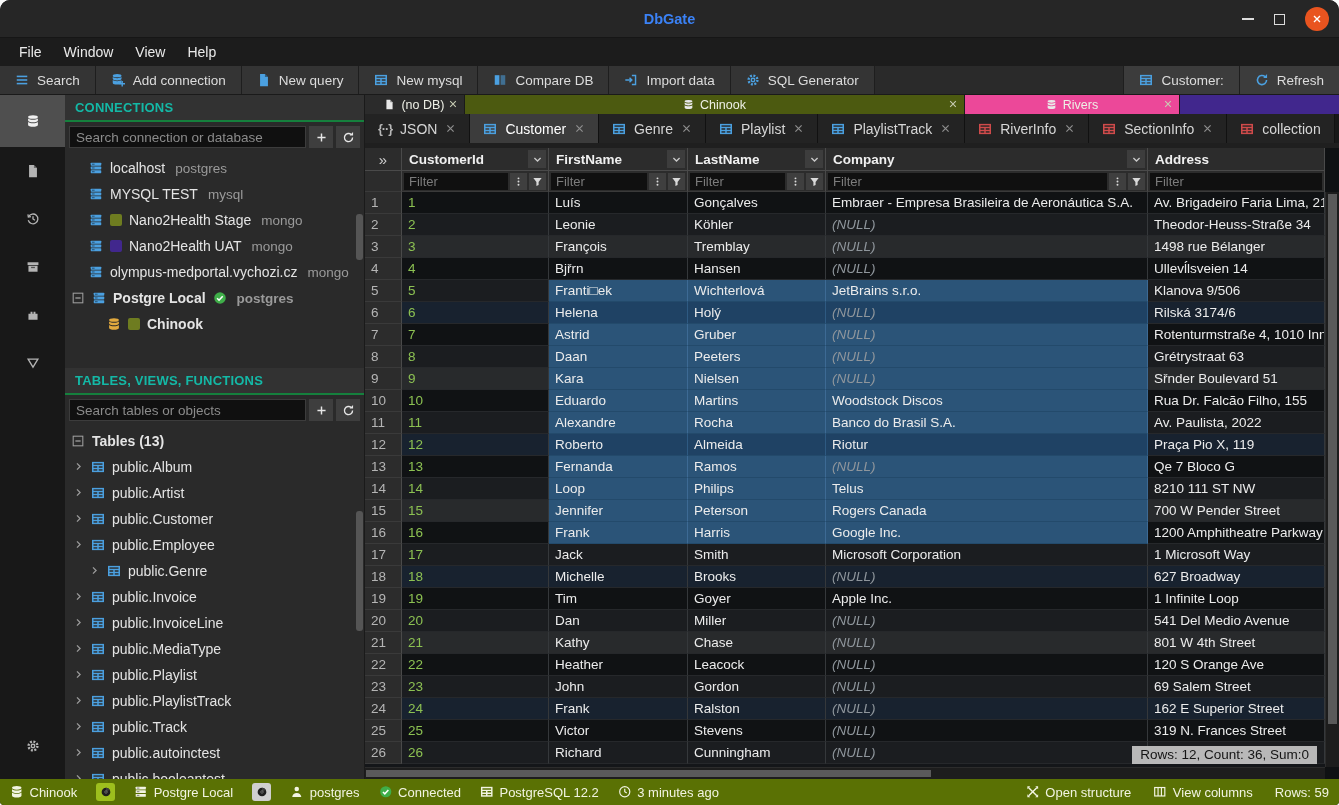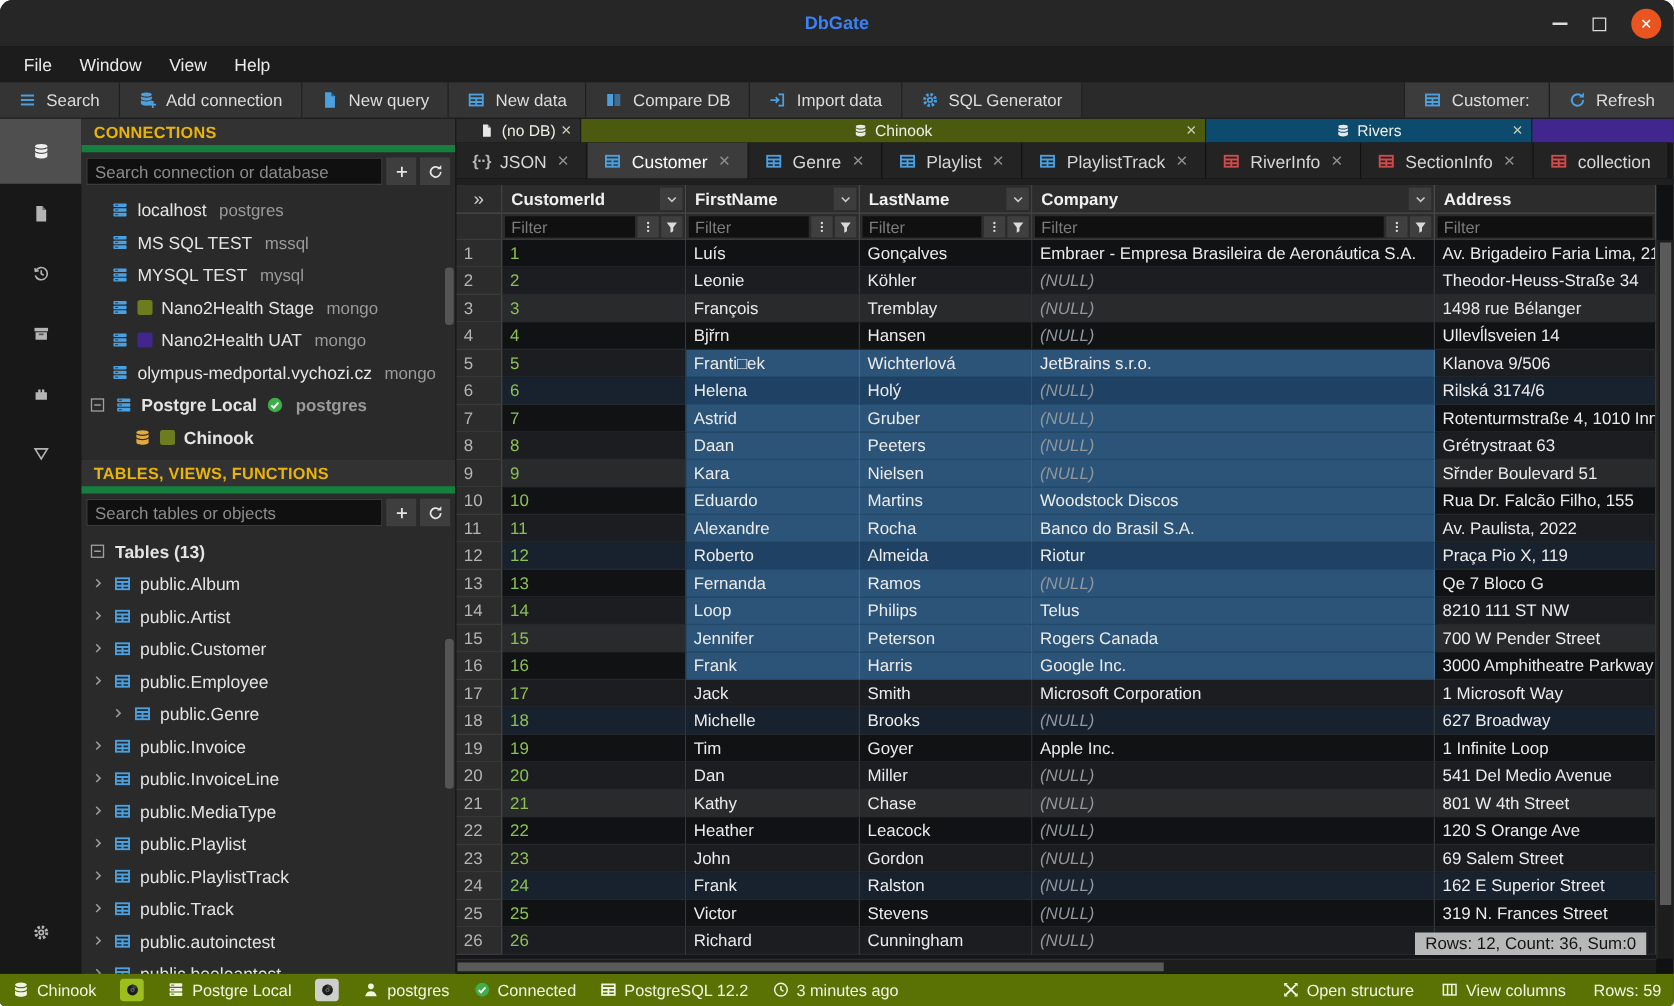--- a/index.html
+++ b/index.html
@@ -30,21 +30,21 @@
 
   
   .activitybar { width:65px; background:#181818; position:relative; flex:0 0 auto; }
   .act-item { height:48px; display:flex; align-items:center; justify-content:center; color:#b4b4b4; }
   .act-item.active { background:#4f4f4f; color:#f0f0f0; height:52px; }
   .act-item svg, .act-bottom svg { width:30px; height:30px; }
   .act-bottom { position:absolute; bottom:26px; left:0; width:65px; display:flex; justify-content:center; color:#b4b4b4; }
 
   
   .leftpanel { width:300px; background:#2a2a2a; display:flex; flex-direction:column; flex:0 0 auto; border-right:1px solid #1a1a1a; overflow:hidden; }
-  .panel-header { height:27px; background:#323232; border-bottom:6px solid #15803d; color:#eab308; font-weight:bold; font-size:13px; display:flex; align-items:center; padding-left:10px; flex:0 0 auto; letter-spacing:.2px;}
+  .panel-header { height:27px; background:#323232; border-bottom:2px solid #15803d; color:#14b8a6; font-weight:bold; font-size:13px; display:flex; align-items:center; padding-left:10px; flex:0 0 auto; letter-spacing:.2px;}
   .search-row { height:30px; display:flex; align-items:center; padding:4px 4px 4px 4px; gap:3px; flex:0 0 auto; background:#2a2a2a;}
   .search-row input { flex:1; height:22px; background:#101010; border:1px solid #3c3c3c; color:#cfcfcf; font-size:13.5px; padding:0 6px; font-family:inherit; }
   .search-row input::placeholder { color:#8b8b8b; }
   .mini-btn { width:24px; height:22px; background:#3e3e3e; color:#e6e6e6; display:flex; align-items:center; justify-content:center; }
   .mini-btn svg { width:13px; height:13px; }
   .conn-list { height:216px; overflow:hidden; position:relative; padding-top:3px; flex:0 0 auto; }
   .tree-list { flex:1; overflow:hidden; position:relative; padding-top:3px; }
   .tree-item { height:26px; display:flex; align-items:center; color:#e4e4e4; font-size:14px; padding-left:24px; white-space:nowrap; gap:7px; }
   .tree-item .typ { color:#9a9a9a; font-size:13.5px; margin-left:3px; }
   .tree-item.bold { font-weight:bold; }
@@ -171,21 +171,21 @@
       </div>
       <div class="tool-btn">
         <span class="ic ">
           <svg viewBox="0 0 16 16">
             <g stroke="currentColor" stroke-width="1.7" fill="none">
               <rect x="2" y="3" width="12" height="10"></rect>
               <path d="M2 6.4h12M8 6.4V13M2 9.8h12"></path>
             </g>
           </svg>
         </span>
-        <span>New data</span>
+        <span>New mysql</span>
       </div>
       <div class="tool-btn">
         <span class="ic ">
           <svg viewBox="0 0 16 16">
             <g fill="currentColor">
               <path d="M2 2.5h5.3v11H2z"></path>
               <path opacity=".55" d="M8.7 2.5H14v11H8.7z"></path>
             </g>
           </svg>
         </span>
@@ -346,38 +346,20 @@
                   <rect x="2" y="6.3" width="12" height="3.3" rx=".7"></rect>
                   <rect x="2" y="10.6" width="12" height="3.3" rx=".7"></rect>
                 </g>
                 <g fill="rgba(0,0,0,.5)">
                   <rect x="3.4" y="3.1" width="3" height="1.1"></rect>
                   <rect x="3.4" y="7.4" width="3" height="1.1"></rect>
                   <rect x="3.4" y="11.7" width="3" height="1.1"></rect>
                 </g>
               </svg>
             </span>
-            <span>MS SQL TEST</span>
-            <span class="typ">mssql</span>
-          </div>
-          <div class="tree-item">
-            <span class="ic ">
-              <svg viewBox="0 0 16 16">
-                <g fill="currentColor">
-                  <rect x="2" y="2" width="12" height="3.3" rx=".7"></rect>
-                  <rect x="2" y="6.3" width="12" height="3.3" rx=".7"></rect>
-                  <rect x="2" y="10.6" width="12" height="3.3" rx=".7"></rect>
-                </g>
-                <g fill="rgba(0,0,0,.5)">
-                  <rect x="3.4" y="3.1" width="3" height="1.1"></rect>
-                  <rect x="3.4" y="7.4" width="3" height="1.1"></rect>
-                  <rect x="3.4" y="11.7" width="3" height="1.1"></rect>
-                </g>
-              </svg>
-            </span>
             <span>MYSQL TEST</span>
             <span class="typ">mysql</span>
           </div>
           <div class="tree-item">
             <span class="ic ">
               <svg viewBox="0 0 16 16">
                 <g fill="currentColor">
                   <rect x="2" y="2" width="12" height="3.3" rx=".7"></rect>
                   <rect x="2" y="6.3" width="12" height="3.3" rx=".7"></rect>
                   <rect x="2" y="10.6" width="12" height="3.3" rx=".7"></rect>
@@ -707,21 +689,21 @@
                   <path d="M2.4 5.1c1.1 1 3.1 1.5 5.6 1.5s4.5-.5 5.6-1.5v2.2c0 1.1-2.5 2.1-5.6 2.1s-5.6-1-5.6-2.1z"></path>
                   <path d="M2.4 9c1.1 1 3.1 1.5 5.6 1.5S12.5 10 13.6 9v3.6c0 1.1-2.5 2.1-5.6 2.1s-5.6-1-5.6-2.1z"></path>
                 </g>
               </svg>
             </span>
             <span>Chinook</span>
             <span class="group-close"><svg viewBox="0 0 16 16">
                 <path stroke="currentColor" stroke-width="1.7" d="M3.5 3.5l9 9M12.5 3.5l-9 9" fill="none"></path>
               </svg></span>
           </div>
-          <div class="group-tab" style="width:261px;background:#0c4a6e">
+          <div class="group-tab" style="width:215px;background:#ec4899">
             <span class="ic " style=" ">
               <svg viewBox="0 0 16 16">
                 <g fill="currentColor">
                   <ellipse cx="8" cy="3.4" rx="5.6" ry="2.1"></ellipse>
                   <path d="M2.4 5.1c1.1 1 3.1 1.5 5.6 1.5s4.5-.5 5.6-1.5v2.2c0 1.1-2.5 2.1-5.6 2.1s-5.6-1-5.6-2.1z"></path>
                   <path d="M2.4 9c1.1 1 3.1 1.5 5.6 1.5S12.5 10 13.6 9v3.6c0 1.1-2.5 2.1-5.6 2.1s-5.6-1-5.6-2.1z"></path>
                 </g>
               </svg>
             </span>
             <span>Rivers</span>
@@ -1068,21 +1050,21 @@
               <div class="cell sel" style="width:138px">Peterson</div>
               <div class="cell sel" style="width:322px">Rogers Canada</div>
               <div class="cell" style="width:177px">700 W Pender Street</div>
             </div>
             <div class="drow r-a">
               <div class="rn">16</div>
               <div class="cell id" style="width:147px">16</div>
               <div class="cell sel" style="width:139px">Frank</div>
               <div class="cell sel" style="width:138px">Harris</div>
               <div class="cell sel" style="width:322px">Google Inc.</div>
-              <div class="cell" style="width:177px">3000 Amphitheatre Parkway</div>
+              <div class="cell" style="width:177px">1200 Amphitheatre Parkway</div>
             </div>
             <div class="drow r-b">
               <div class="rn">17</div>
               <div class="cell id" style="width:147px">17</div>
               <div class="cell" style="width:139px">Jack</div>
               <div class="cell" style="width:138px">Smith</div>
               <div class="cell" style="width:322px">Microsoft Corporation</div>
               <div class="cell" style="width:177px">1 Microsoft Way</div>
             </div>
             <div class="drow r-n">

